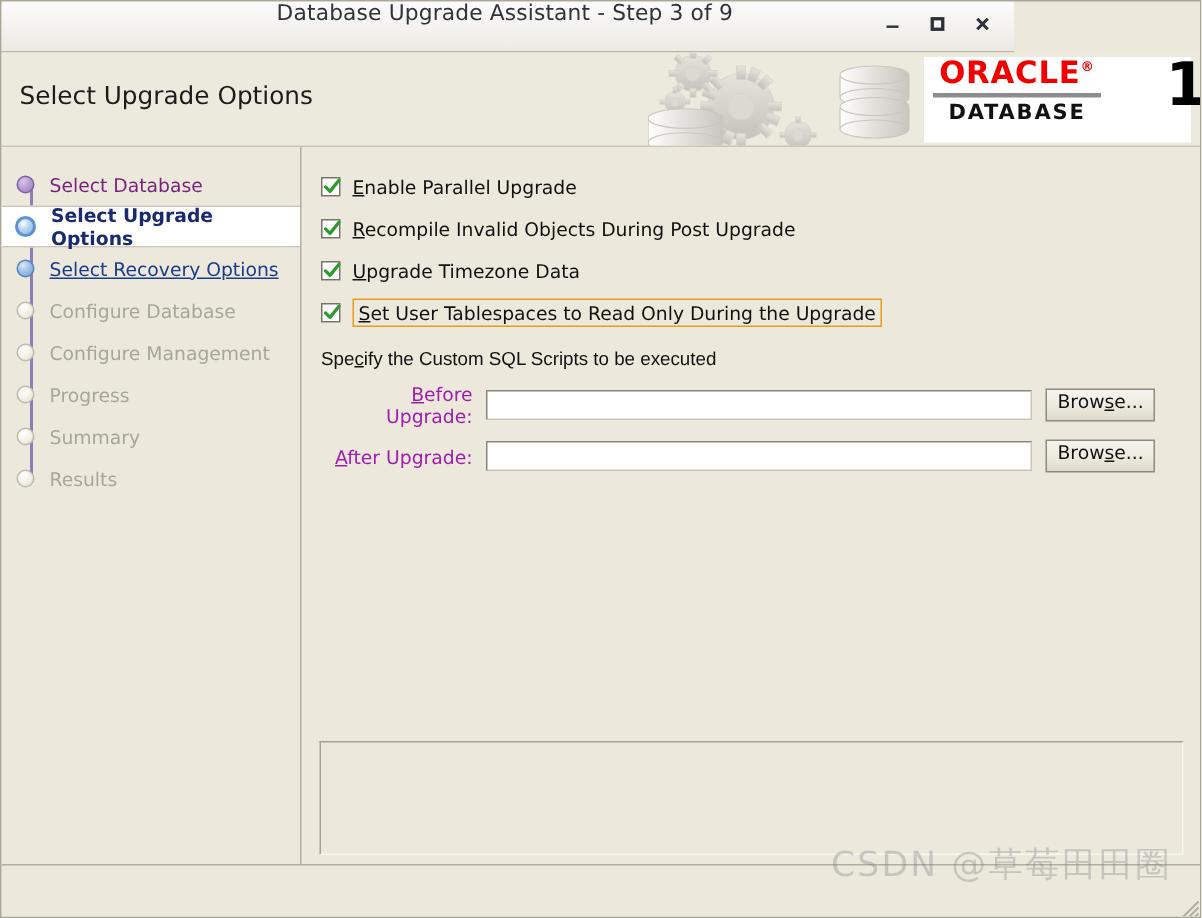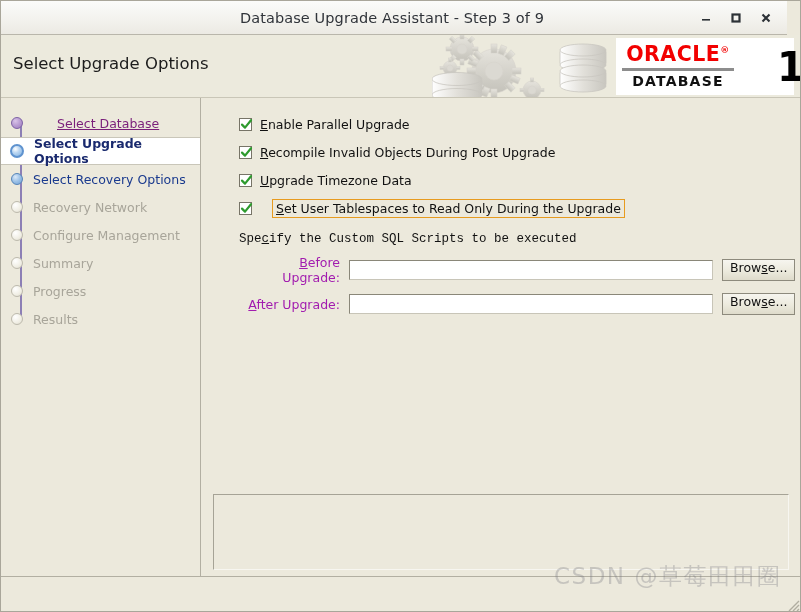--- a/index.html
+++ b/index.html
@@ -15,24 +15,24 @@
     position: relative;
     width: 801px; height: 612px;
     background: #ece9dc;
     border: 1px solid #a9a69a;
     overflow: hidden;
   }
 
   
   .titlebar {
     position: absolute; left: 0; top: 0;
-    width: 786px; height: 34px;
+    width: 675px; height: 34px;
     background: linear-gradient(to bottom, #fbfbfa 0%, #f3f2ee 55%, #eceae3 100%);
     border-bottom: 1px solid #b9b6ab;
-    display: flex; align-items: center;
+    display: flex; align-items: flex-start;
   }
   .titlebar-title {
     flex: 1; text-align: center;
     font-size: 14.5px; color: #30343a;
     font-family: "DejaVu Sans", "Liberation Sans", sans-serif;
     letter-spacing: .1px;
     padding-left: 92px;
   }
   .wincontrols { display: flex; align-items: center; gap: 0px; padding-right: 6px; }
   .winbtn {
@@ -57,21 +57,21 @@
   }
   .banner-art {
     position: absolute; right: 190px; top: 0;
     width: 180px; height: 63px;
     overflow: hidden;
   }
   .oracle-logo {
     position: absolute; right: 8px; top: 3px;
     width: 178px; height: 57px;
     background: #ffffff;
-    display: flex; align-items: center; justify-content: flex-start;
+    display: flex; justify-content: flex-start;
     padding-left: 6px;
   }
   .ora-left { display: flex; flex-direction: column; align-items: center; }
   .ora-word {
     color: #f20000; font-weight: bold;
     font-size: 20.5px; letter-spacing: .5px;
     font-family: "DejaVu Sans", "Liberation Sans", sans-serif;
     line-height: 1;
   }
   .ora-reg { font-size: 9px; vertical-align: super; }
@@ -143,36 +143,35 @@
   }
   .dot.todo {
     background: radial-gradient(circle at 35% 30%, #ffffff 0%, #f0eee4 60%, #dcd9cb 100%);
     border: 1px solid #bdbaad;
   }
   .step-label {
     font-size: 12.5px;
     font-family: "DejaVu Sans", "Liberation Sans", sans-serif;
   }
   .step-label.done {
-    color: #7a1f7a; text-decoration: underline; margin-left: 24px;
+    color: #7a1f7a; 
   }
   .step-label.current {
     color: #1a2a6e; font-weight: bold;
   }
   .step-label.next {
-    color: #1a3a8e; 
+    color: #1a3a8e; text-decoration: underline;
   }
   .step-label.todo { color: #a8a59a; }
 
   
   .content {
     position: absolute; left: 201px; top: 97px;
     width: 600px; height: 478px;
     background: #ece9dc;
-    padding-left: 25px;
   }
   .check-list { padding: 12px 0 0 12px; }
   .check-row {
     display: flex; align-items: center;
     height: 28px;
   }
   .cbox {
     width: 13px; height: 13px;
     background: #ffffff;
     border: 1px solid #777467;
@@ -182,30 +181,30 @@
   }
   .cbox svg { position: absolute; left: 0px; top: -1px; }
   .check-label {
     font-size: 12.5px; color: #111111;
     font-family: "DejaVu Sans", "Liberation Sans", sans-serif;
     white-space: nowrap;
   }
   .check-row.focused .check-label {
     border: 1px solid #e79b1f;
     padding: 1px 3px;
-    margin: -1px 12px;
+    margin: -1px 0;
   }
   .mn { text-decoration: underline; }
 
   
   .sql-section { padding: 10px 0 0 12px; }
   .sql-head {
     font-size: 12.5px; color: #111111;
     margin-bottom: 9px;
-    font-family: Liberation Mono, monospace;
+    font-family: Liberation Sans, sans-serif;
   }
   .field-row {
     display: flex; align-items: center;
     margin-bottom: 8px;
   }
   .field-label {
     width: 110px; text-align: right;
     font-size: 12.5px; color: #a21caf;
     padding-right: 9px;
     font-family: "DejaVu Sans", "Liberation Sans", sans-serif;
@@ -406,33 +405,33 @@
           <div class="step current">
             <div class="dot active"></div>
             <span class="step-label current">Select Upgrade Options</span>
           </div>
           <div class="step">
             <div class="dot next"></div>
             <span class="step-label next">Select Recovery Options</span>
           </div>
           <div class="step">
             <div class="dot todo"></div>
-            <span class="step-label todo">Recovery Network</span>
+            <span class="step-label todo">Configure Database</span>
           </div>
           <div class="step">
             <div class="dot todo"></div>
             <span class="step-label todo">Configure Management</span>
           </div>
           <div class="step">
             <div class="dot todo"></div>
+            <span class="step-label todo">Progress</span>
+          </div>
+          <div class="step">
+            <div class="dot todo"></div>
             <span class="step-label todo">Summary</span>
-          </div>
-          <div class="step">
-            <div class="dot todo"></div>
-            <span class="step-label todo">Progress</span>
           </div>
           <div class="step">
             <div class="dot todo"></div>
             <span class="step-label todo">Results</span>
           </div>
         </div>
     </div>
   </div>
 
   <div class="content">

